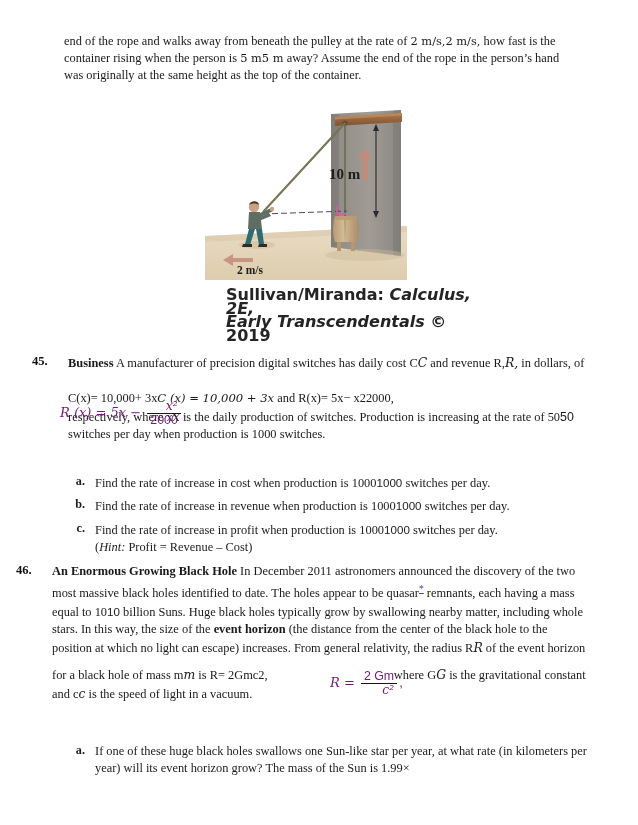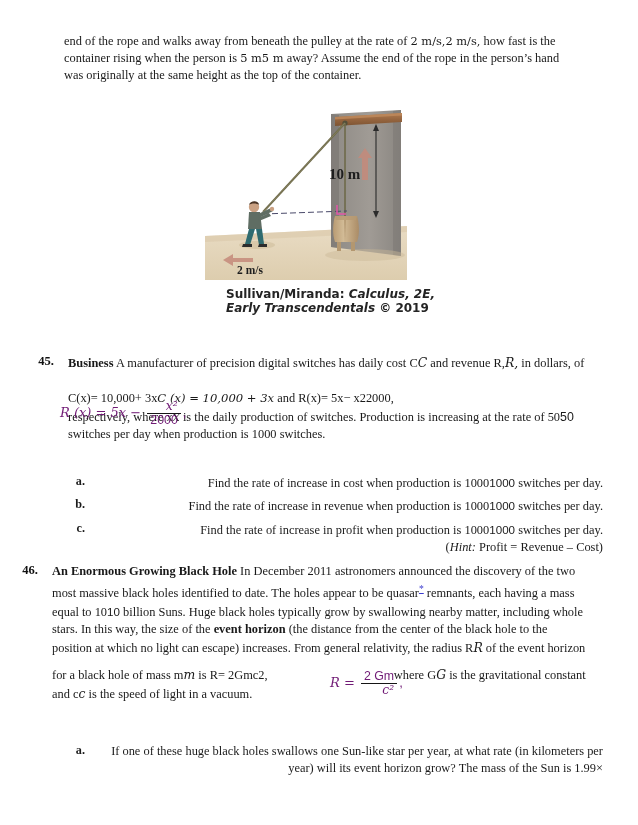--- a/index.html
+++ b/index.html
@@ -66,35 +66,35 @@
     background: #ffffff;
     overflow: hidden;
   }
   .fig-svg { display: block; }
 
   #figure-caption {
     left: 226px;
     top: 288px;
     width: 250px;
     font-family: "DejaVu Sans", sans-serif;
-    font-size: 12px;
+    font-size: 16px;
     line-height: 13.6px;
     color: #242424;
     font-weight: 600;
   }
   #figure-caption .ci { font-style: italic; }
 
   
   .problem { position: absolute; }
   .prob-num {
     position: absolute;
     left: 0;
     top: 0;
     width: 28px;
-    text-align: center;
+    text-align: left;
     font-weight: bold;
     font-size: 12.6px;
     font-family: "Liberation Serif", serif;
     color: #111;
   }
   .prob-body {
     margin-left: 36px;
     font-family: "Liberation Serif", serif;
     font-size: 12.4px;
     line-height: 17.4px;
@@ -117,21 +117,20 @@
     width: 20px;
     text-align: right;
     font-weight: bold;
     font-style: normal;
     font-size: 12.2px;
   }
   .sp-text {
     margin-left: 30px;
     font-size: 12.4px;
     line-height: 17.4px;
-    text-align: right;
   }
   #subparts-45 { left: 65px; top: 474px; width: 538px; }
   #subparts-46 { left: 65px; top: 743px; width: 538px; }
 
   
   .mj {
     position: absolute;
     font-family: "DejaVu Serif", serif;
     color: #701a75;
     white-space: nowrap;

